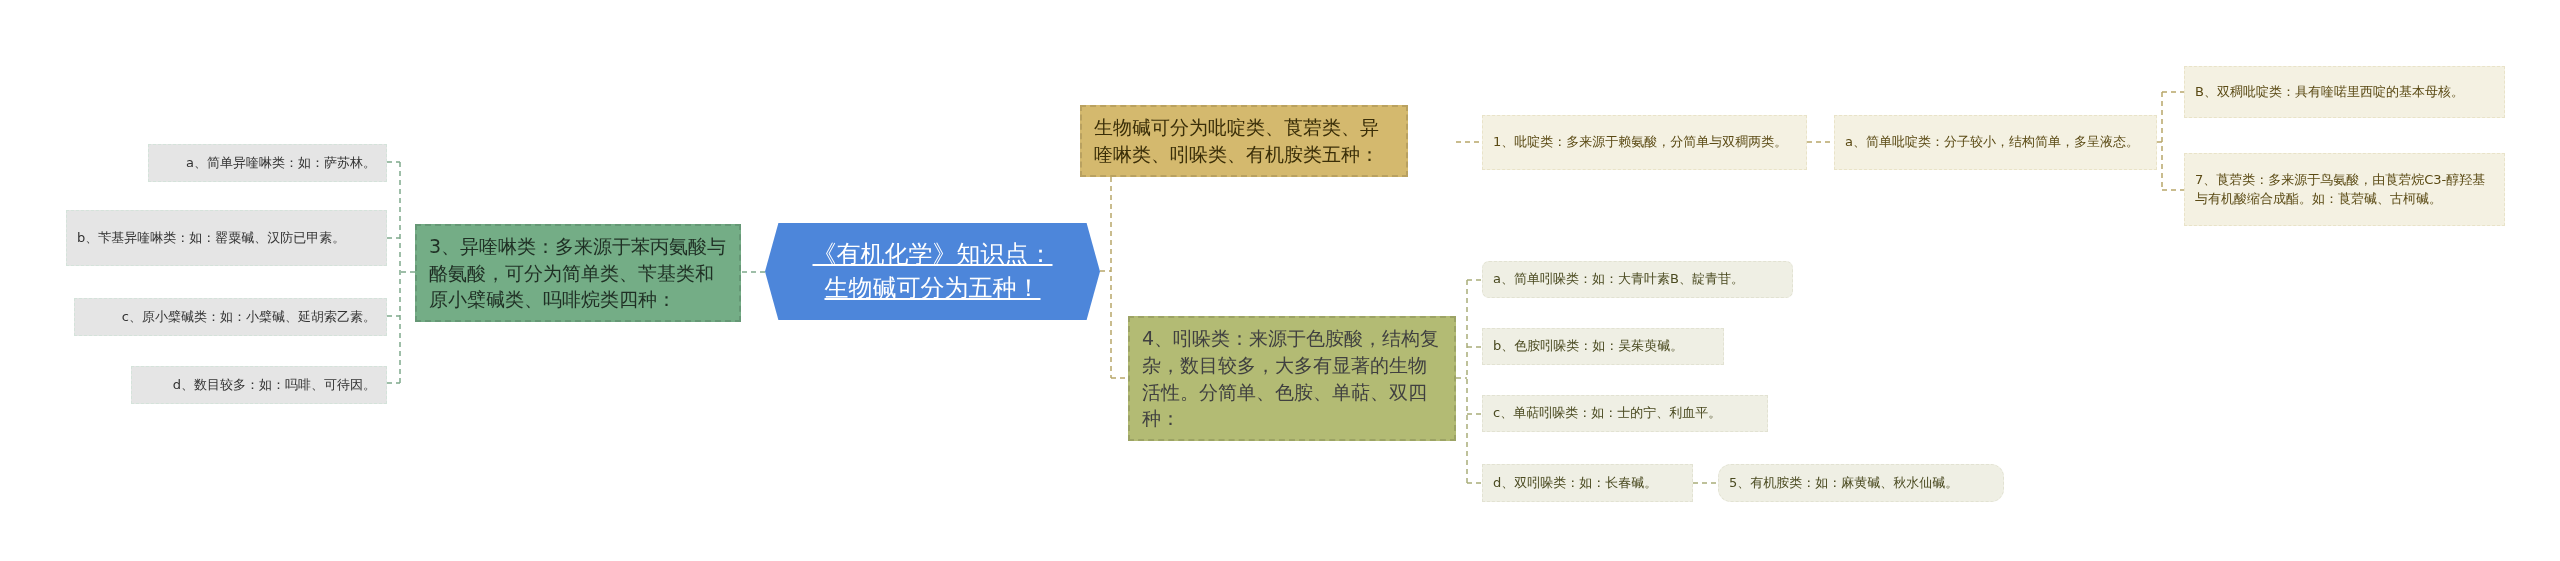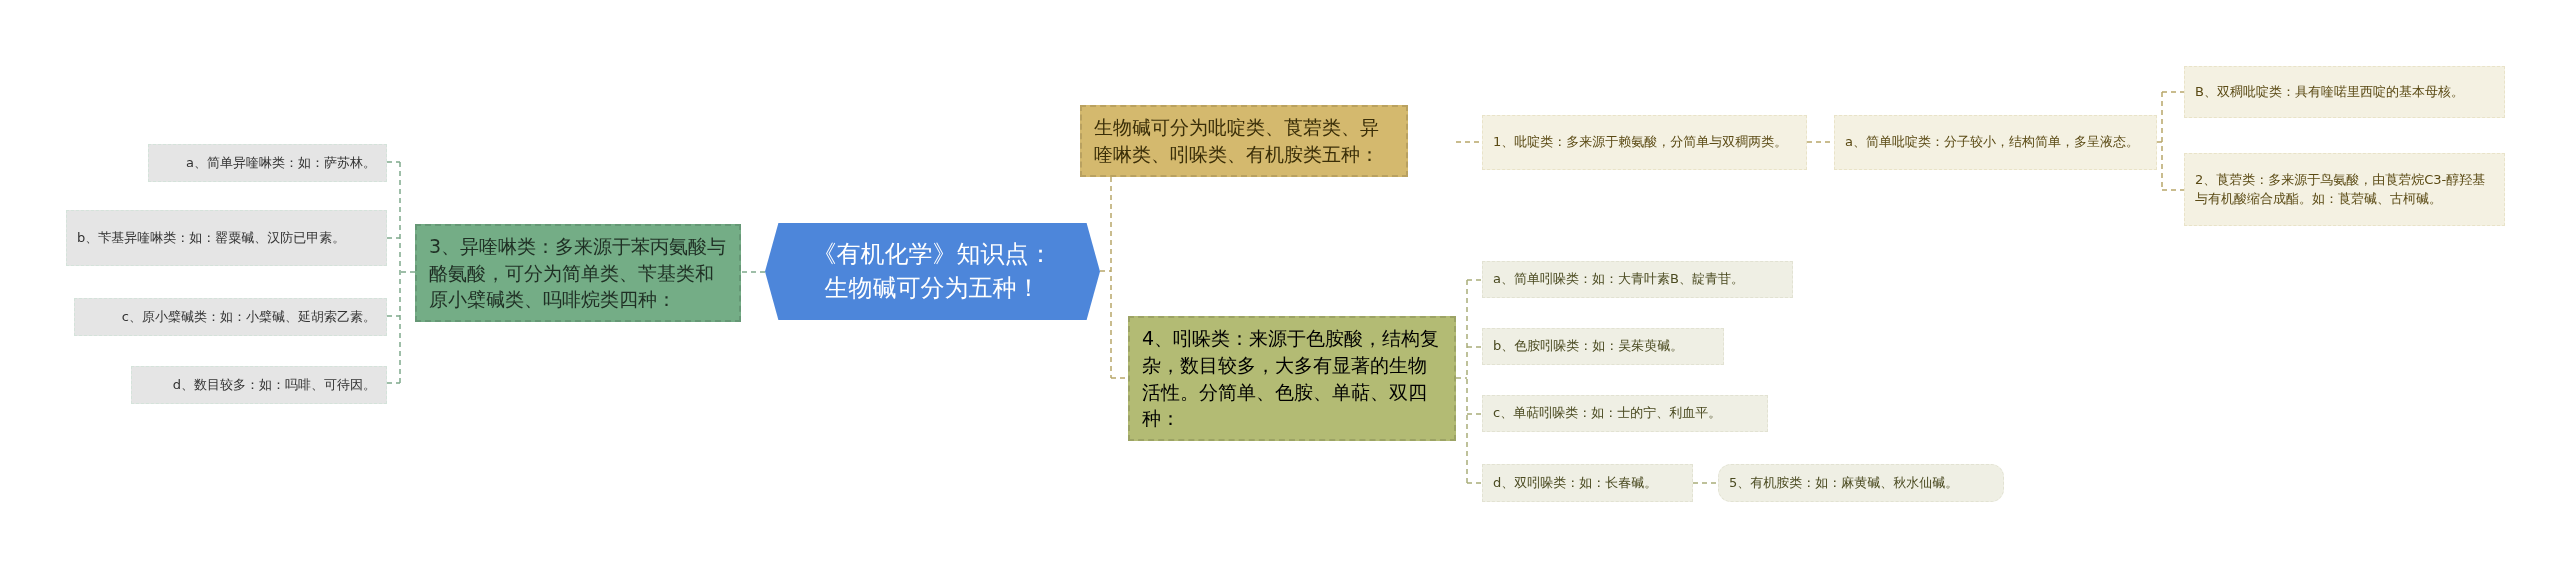--- a/index.html
+++ b/index.html
@@ -7,26 +7,26 @@
          font-family: "DejaVu Sans", "Liberation Sans", sans-serif; }
   .node { position: absolute; box-sizing: border-box; display: flex; align-items: center;
           line-height: 1.4; word-break: break-all; }
   .leaf { font-size: 13px; padding: 6px 10px; color: #333; }
   .leaf-green { background: #e5e5e5; border: 1px dashed #d4e3da; color: #333; }
   .leaf-cream { background: #f4f1e2; border: 1px dashed #e9e3c8; color: #5a4a14; }
   .leaf-gray { background: #efefe4; border: 1px dashed #e2e2d2; color: #4a4a20; }
   .branch { font-size: 19px; padding: 8px 12px; border: 2px dashed rgba(0,0,0,0.12); }
   .b-green { background: #74ad86; color: #1f2f24; }
   .b-gold { background: #d4b96e; color: #3a2e08; }
-  .b-olive { background: #b3bb74; color: #000000; }
+  .b-olive { background: #b3bb74; color: #404040; }
   .center { position: absolute; left: 765px; top: 223px; width: 335px; height: 97px;
             background: #4d86da; color: #ffffff; font-size: 24px; line-height: 1.4;
             display: flex; align-items: center; justify-content: center; text-align: center;
             clip-path: polygon(4% 0, 96% 0, 100% 50%, 96% 100%, 4% 100%, 0 50%);
-            padding: 0 36px; box-sizing: border-box; }
+            padding: 0 36px; box-sizing: border-box; text-decoration: underline; }
   svg.lines { position: absolute; left: 0; top: 0; }
 </style>
 </head>
 <body>
 
 <svg class="lines" width="2560" height="561">
   <g fill="none" stroke-dasharray="5,4" stroke-width="1.5">
 
     <g stroke="#7fa98c">
       <line x1="765" y1="272" x2="741" y2="272"></line>
@@ -88,27 +88,27 @@
 <div class="node leaf leaf-cream" style="left:1482px;top:115px;width:325px;height:55px;">
   <span>1、吡啶类：多来源于赖氨酸，分简单与双稠两类。</span>
 </div>
 <div class="node leaf leaf-cream" style="left:1834px;top:115px;width:323px;height:55px;">
   <span>a、简单吡啶类：分子较小，结构简单，多呈液态。</span>
 </div>
 <div class="node leaf leaf-cream" style="left:2184px;top:66px;width:321px;height:52px;">
   <span>B、双稠吡啶类：具有喹喏里西啶的基本母核。</span>
 </div>
 <div class="node leaf leaf-cream" style="left:2184px;top:153px;width:321px;height:73px;">
-  <span>2、莨菪类：多来源于鸟氨酸，由莨菪烷C3-醇羟基与有机酸缩合成酯。如：莨菪碱、古柯碱。</span>
+  <span>7、莨菪类：多来源于鸟氨酸，由莨菪烷C3-醇羟基与有机酸缩合成酯。如：莨菪碱、古柯碱。</span>
 </div>
 
 <div class="node branch b-olive" style="left:1128px;top:316px;width:328px;height:125px;">
   <span>4、吲哚类：来源于色胺酸，结构复杂，数目较多，大多有显著的生物活性。分简单、色胺、单萜、双四种：</span>
 </div>
-<div class="node leaf leaf-gray" style="left:1482px;top:261px;width:311px;height:37px;">
+<div class="node leaf leaf-gray" style="left:1482px;top:261px;width:311px;height:37px;border-radius:7px;">
   <span>a、简单吲哚类：如：大青叶素B、靛青苷。</span>
 </div>
 <div class="node leaf leaf-gray" style="left:1482px;top:328px;width:242px;height:37px;">
   <span>b、色胺吲哚类：如：吴茱萸碱。</span>
 </div>
 <div class="node leaf leaf-gray" style="left:1482px;top:395px;width:286px;height:37px;">
   <span>c、单萜吲哚类：如：士的宁、利血平。</span>
 </div>
 <div class="node leaf leaf-gray" style="left:1482px;top:464px;width:211px;height:38px;">
   <span>d、双吲哚类：如：长春碱。</span>

